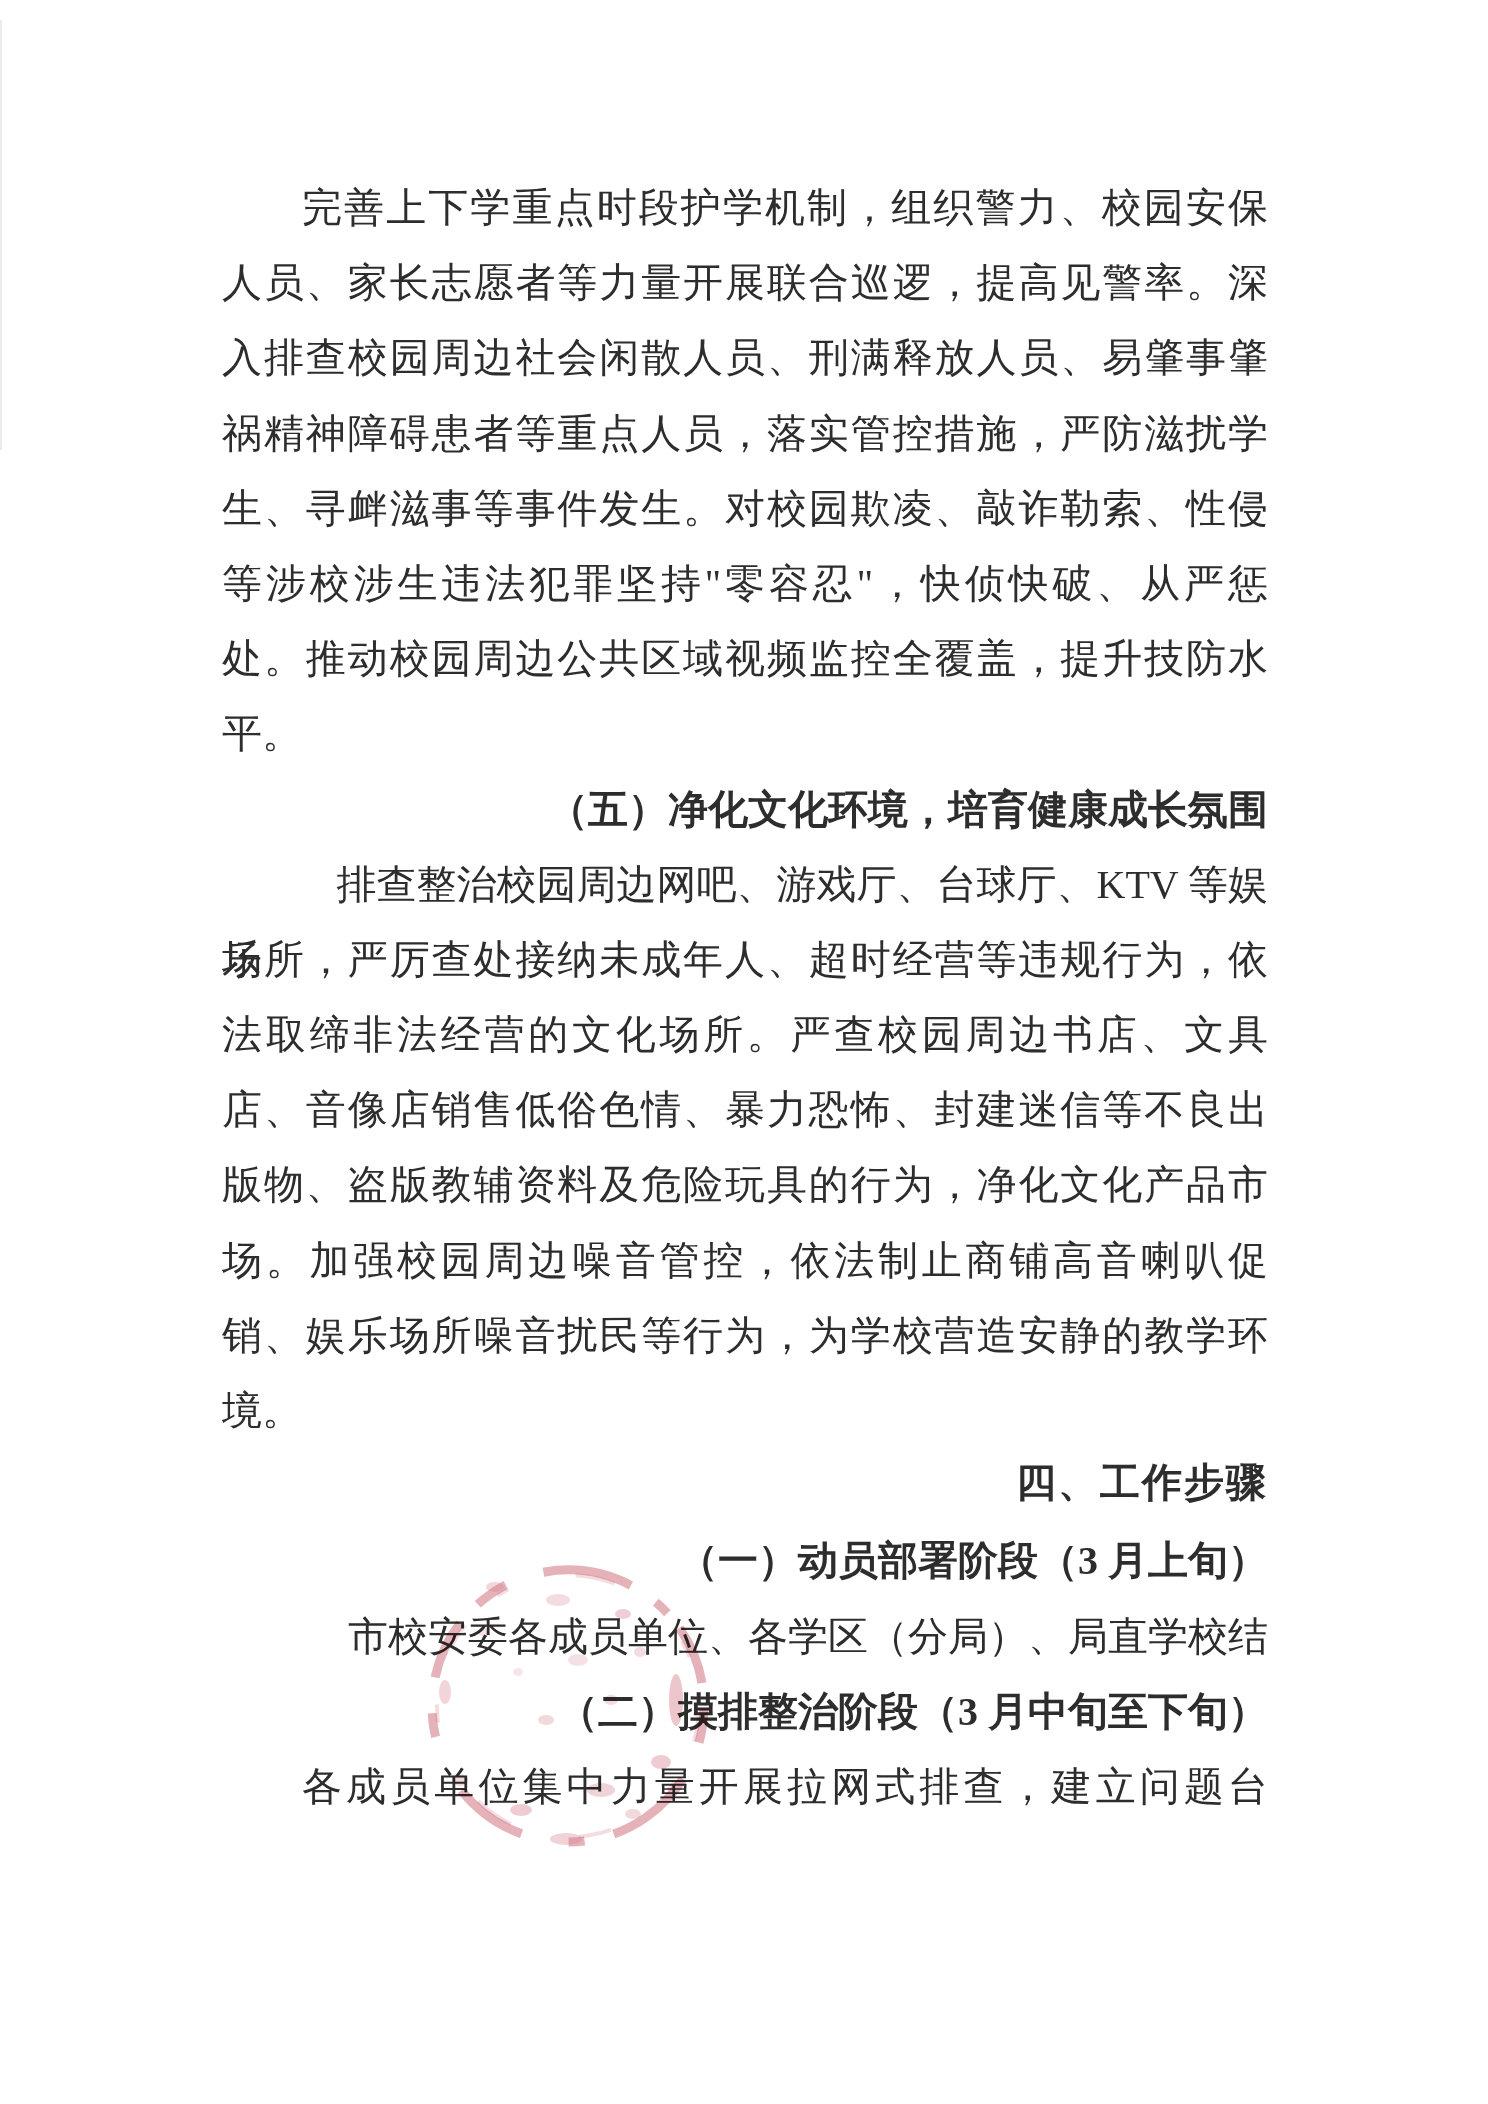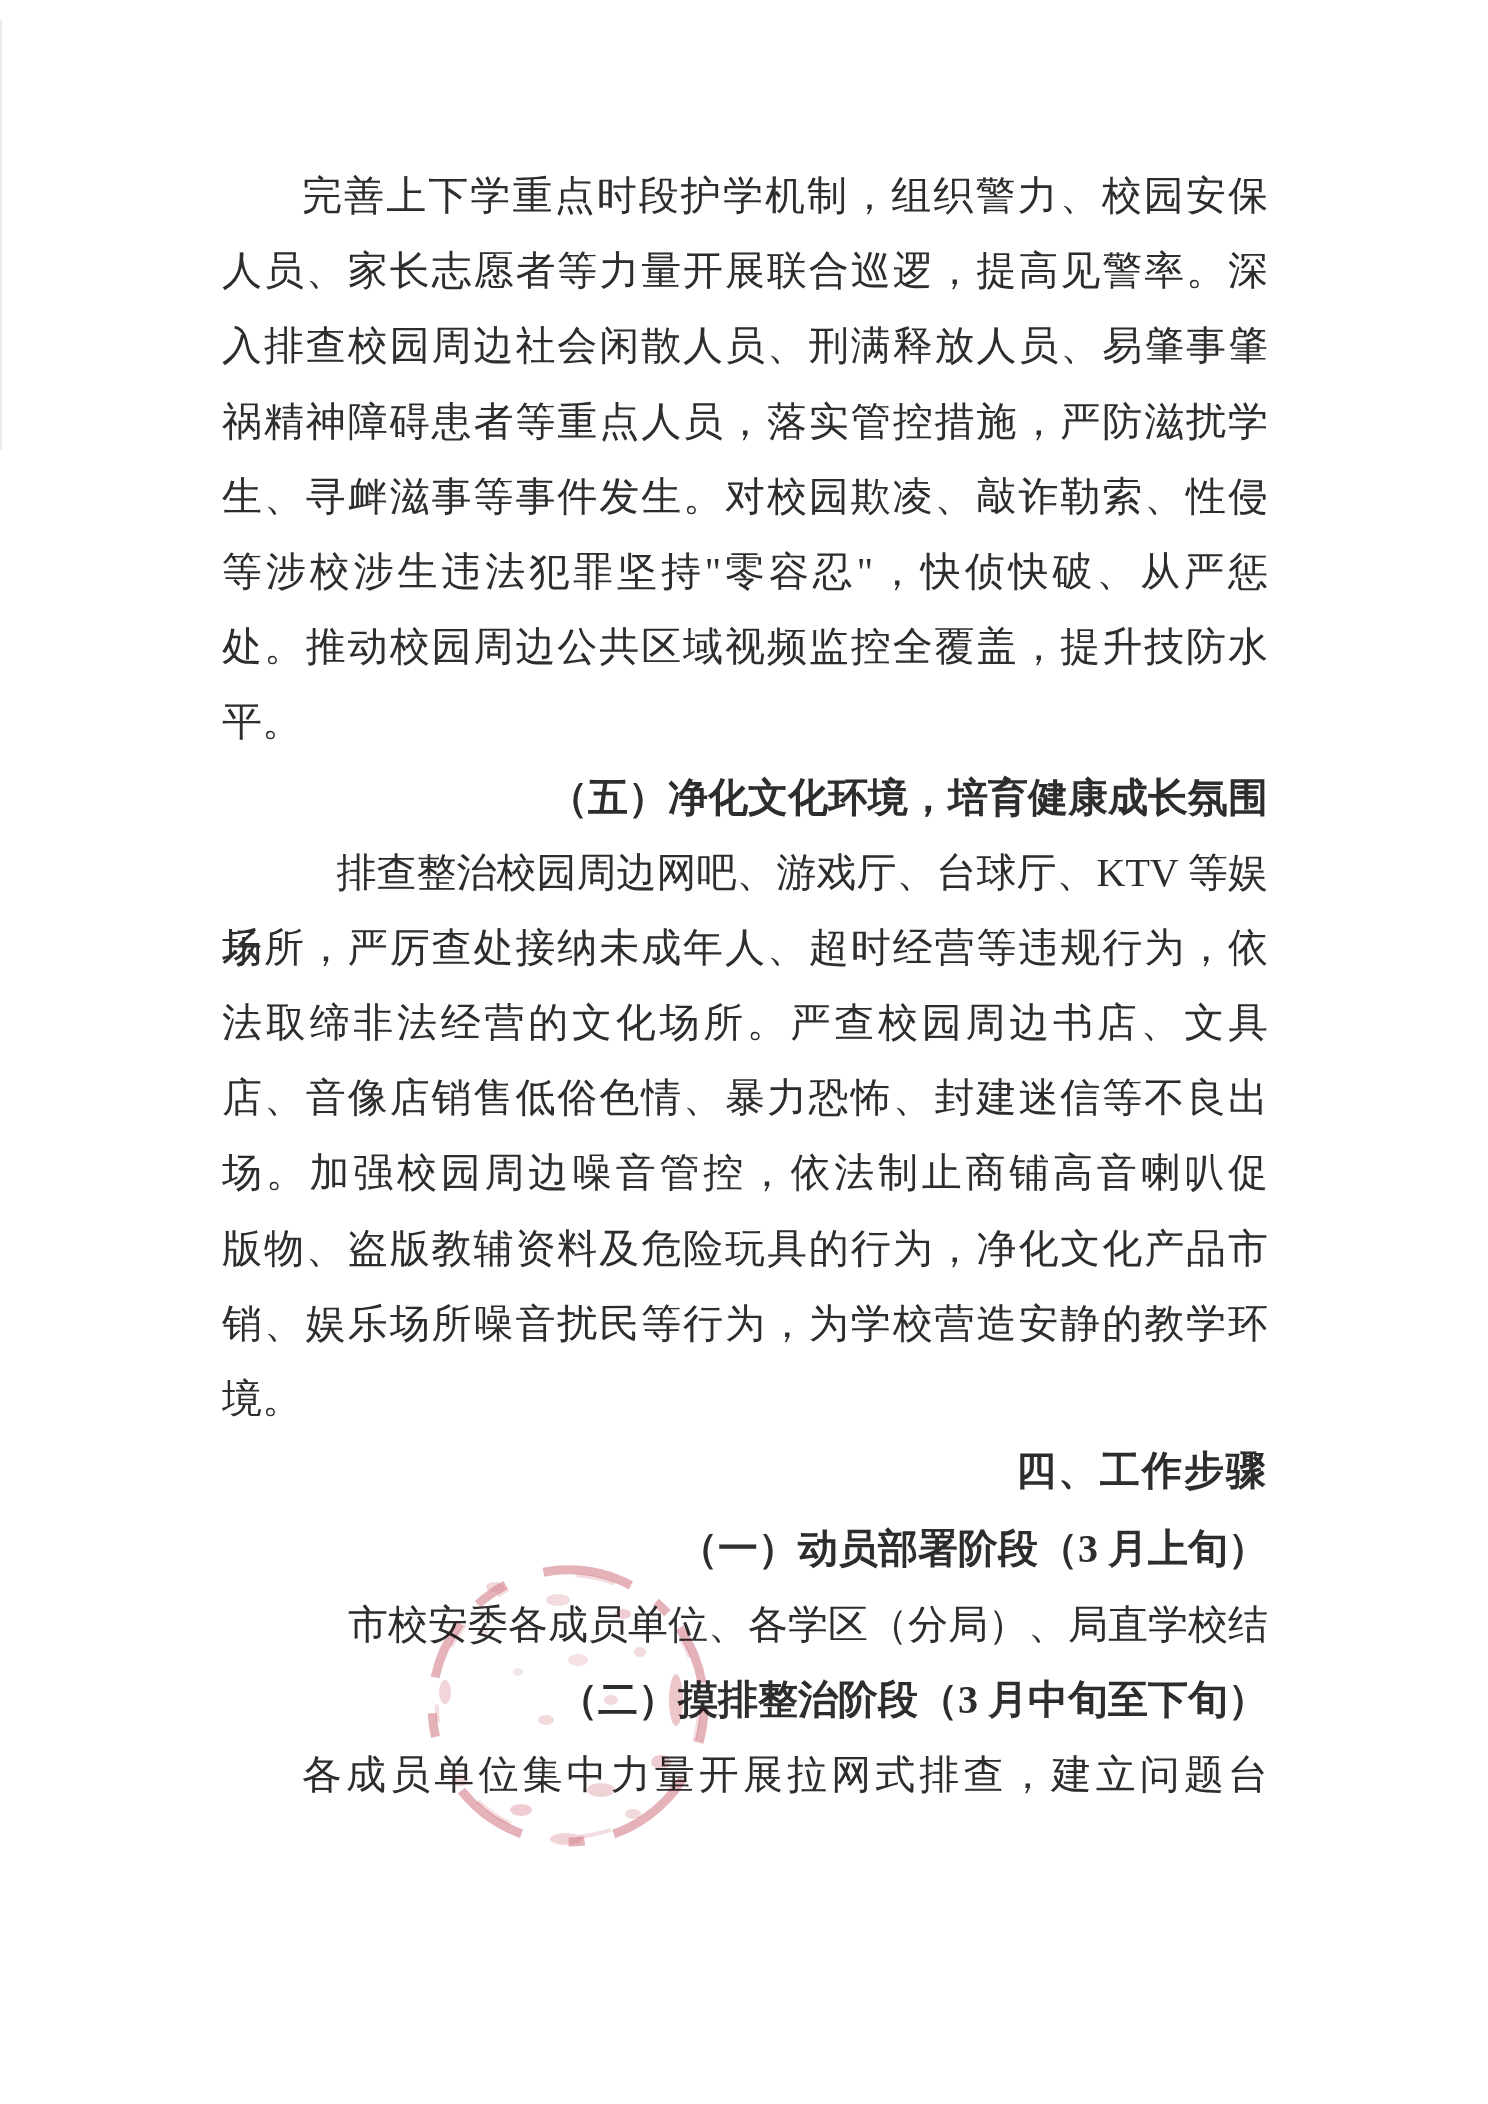--- a/index.html
+++ b/index.html
@@ -15,21 +15,21 @@
   }
   
   .page::before{
     content:"";
     position:absolute;left:0;top:20px;width:2px;height:430px;
     background:#ececec;
   }
   .content{
     position:absolute;
     left:222px;
-    top:158px;
+    top:170px;
     width:1046px;
   }
   .line{
     height:75.2px;
     line-height:75.2px;
     font-size:40px;
     letter-spacing:0;
     white-space:nowrap;
     text-rendering:optimizeLegibility;
   }
@@ -68,22 +68,22 @@
       <div class="line body justify">祸精神障碍患者等重点人员，落实管控措施，严防滋扰学</div>
       <div class="line body justify">生、寻衅滋事等事件发生。对校园欺凌、敲诈勒索、性侵</div>
       <div class="line body justify">等涉校涉生违法犯罪坚持"零容忍"，快侦快破、从严惩</div>
       <div class="line body justify">处。推动校园周边公共区域视频监控全覆盖，提升技防水</div>
       <div class="line body">平。</div>
       <div class="line kai indent">（五）净化文化环境，培育健康成长氛围</div>
       <div class="line body indent justify">排查整治校园周边网吧、游戏厅、台球厅、KTV 等娱乐</div>
       <div class="line body justify">场所，严厉查处接纳未成年人、超时经营等违规行为，依</div>
       <div class="line body justify">法取缔非法经营的文化场所。严查校园周边书店、文具</div>
       <div class="line body justify">店、音像店销售低俗色情、暴力恐怖、封建迷信等不良出</div>
+      <div class="line body justify">版物、盗版教辅资料及危险玩具的行为，净化文化产品市</div>
       <div class="line body justify">场。加强校园周边噪音管控，依法制止商铺高音喇叭促</div>
-      <div class="line body justify">版物、盗版教辅资料及危险玩具的行为，净化文化产品市</div>
       <div class="line body justify">销、娱乐场所噪音扰民等行为，为学校营造安静的教学环</div>
       <div class="line body">境。</div>
       <div class="line hei indent">四、工作步骤</div>
       <div class="line kai indent">（一）动员部署阶段（3 月上旬）</div>
       <div class="line body indent">市校安委各成员单位、各学区（分局）、局直学校结</div>
       <div class="line kai indent">（二）摸排整治阶段（3 月中旬至下旬）</div>
       <div class="line body indent justify">各成员单位集中力量开展拉网式排查，建立问题台</div>
     </div>
 
   <svg class="stamp" id="stamp-svg" viewBox="0 0 300 310" xmlns="http://www.w3.org/2000/svg">

